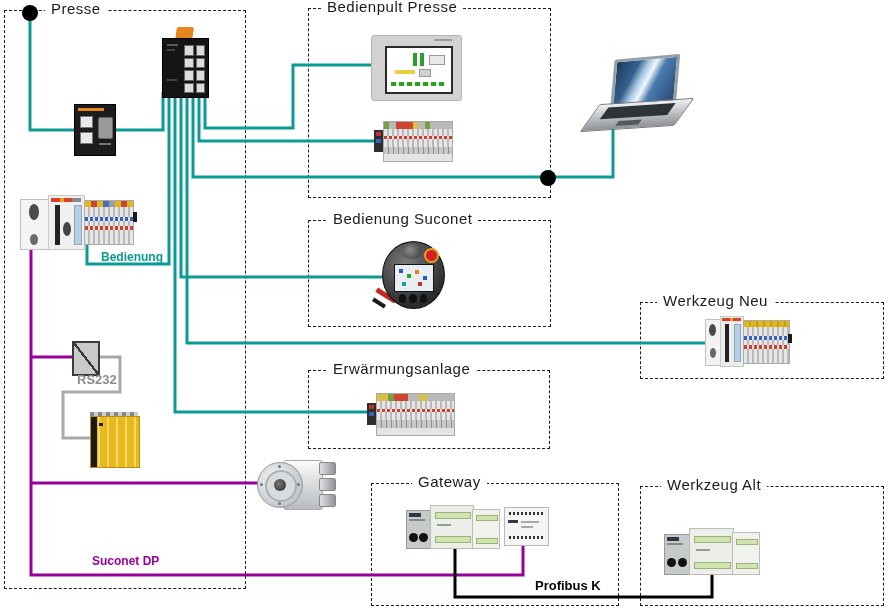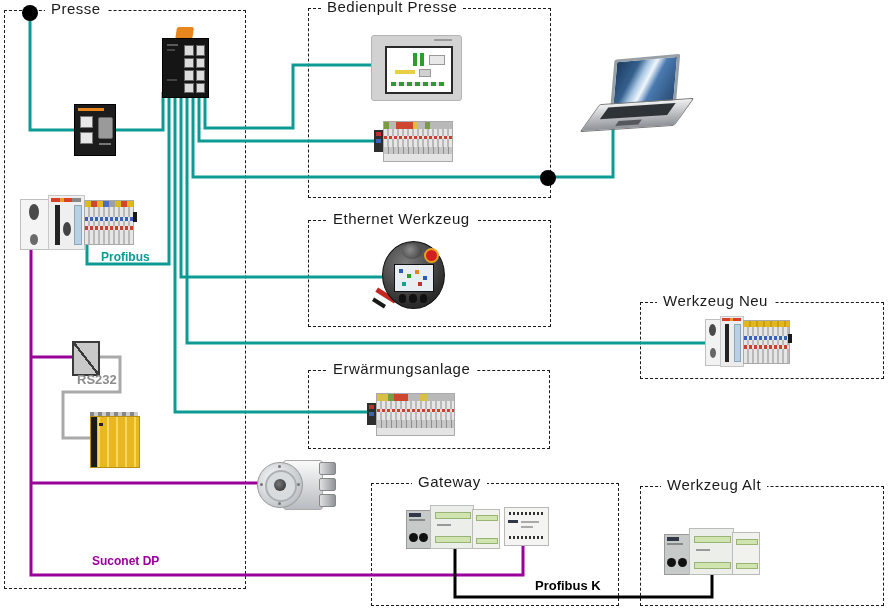--- a/index.html
+++ b/index.html
@@ -28,21 +28,21 @@
 <div id="stage">
 
   <div class="dbox" style="left:308px;top:8px;width:241px;height:188px;">
     <span class="dbox-label" style="left:12px">Bedienpult Presse</span>
   </div>
   <div class="dbox" style="left:4px;top:10px;width:240px;height:577px;">
     <span class="dbox-label">Presse</span>
     <style>#stage .dbox span{left:40px}</style>
   </div>
   <div class="dbox" style="left:308px;top:220px;width:241px;height:105px;">
-    <span class="dbox-label" style="left:18px">Ethernet Werkzeug</span>
+    <span class="dbox-label" style="left:18px">Bedienung Suconet</span>
   </div>
   <div class="dbox" style="left:640px;top:302px;width:242px;height:75px;">
     <span class="dbox-label" style="left:16px">Werkzeug Neu</span>
   </div>
   <div class="dbox" style="left:308px;top:370px;width:240px;height:77px;">
     <span class="dbox-label" style="left:18px">Erwärmungsanlage</span>
   </div>
   <div class="dbox" style="left:640px;top:486px;width:242px;height:118px;">
     <span class="dbox-label" style="left:20px">Werkzeug Alt</span>
   </div>
@@ -71,21 +71,21 @@
     </g>
 
     <path d="M 94 357 H 120 V 392 H 63 V 438 H 92" fill="none" stroke-width="3" stroke="#a9a9a9"></path>
 
     <path d="M 455 545 V 597 H 712 V 571" fill="none" stroke-width="3" stroke="#000000"></path>
 
     <circle cx="30" cy="13" r="8" fill="#000000"></circle>
     <circle cx="548" cy="178" r="8" fill="#000000"></circle>
   </svg>
 
-  <span class="buslabel" style="left: 101px; top: 250px; color: rgb(11, 155, 148);">Profibus</span>
+  <span class="buslabel" style="left: 101px; top: 250px; color: rgb(11, 155, 148);">Bedienung</span>
   <span class="buslabel" style="left: 77px; top: 372px; font-size: 13px; color: rgb(140, 140, 140);">RS232</span>
   <span class="buslabel" style="left: 92px; top: 554px; color: rgb(153, 0, 153);">Suconet DP</span>
   <span class="buslabel" style="left: 535px; top: 578px; font-size: 13px; color: rgb(0, 0, 0);">Profibus K</span>
 
   <div class="dev" style="left:162px;top:27px;width:45px;height:69px;">
     <div class="abs" style="left:14px;top:0;width:17px;height:14px;background:#e8861e;border-radius:2px;transform:skewX(-8deg);"></div>
     <div class="abs" style="left:0;top:11px;width:45px;height:58px;background:#151515;border:1px solid #000;">
       <div class="abs" style="left:4px;top:5px;width:11px;height:2px;background:#5a5a5a;"></div>
       <div class="abs" style="left:4px;top:10px;width:8px;height:2px;background:#444;"></div>
       <div class="abs" style="left:4px;top:40px;width:10px;height:2px;background:#444;"></div>

